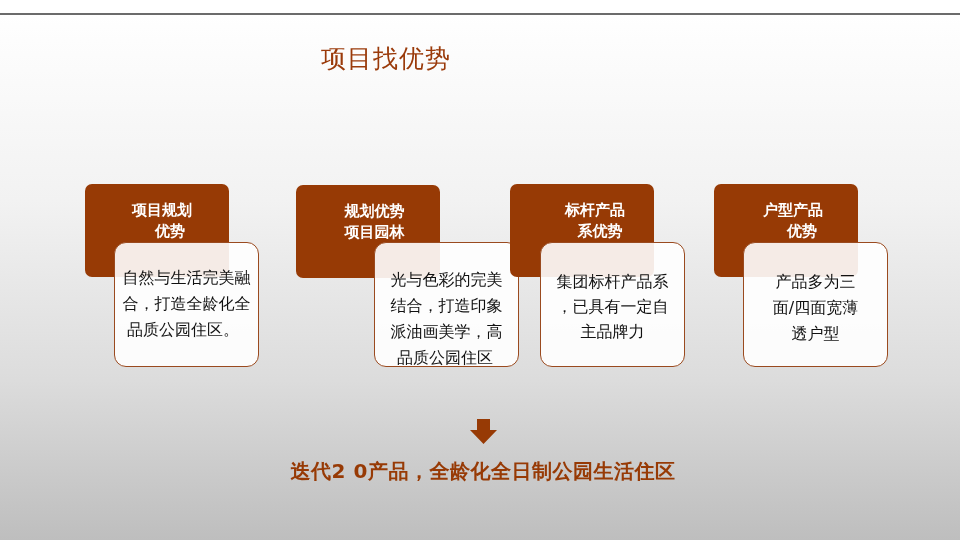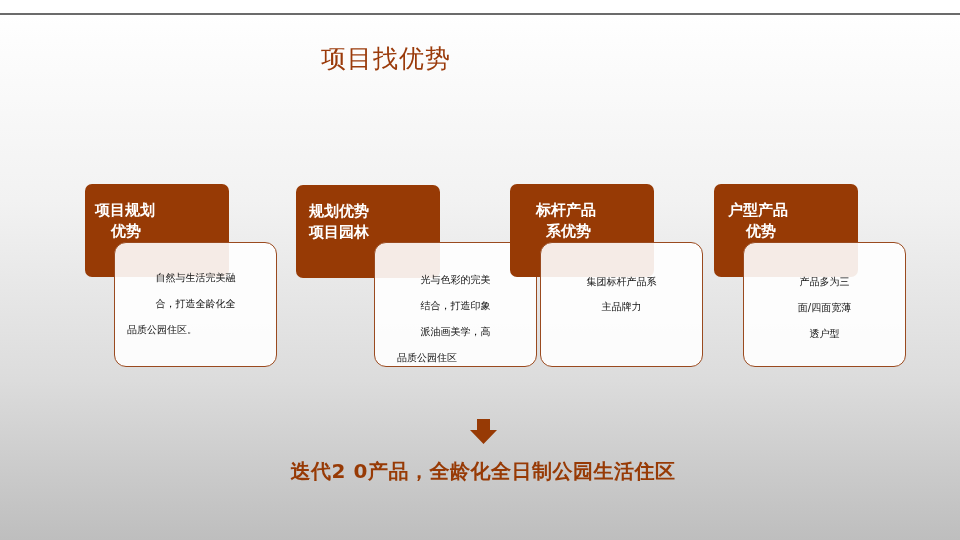--- a/index.html
+++ b/index.html
@@ -41,31 +41,32 @@
       color: #ffffff;
       font-weight: bold;
       font-size: 15px;
       line-height: 21px;
       box-sizing: border-box;
       padding-top: 16px;
     }
     .header-box .line {
       display: block;
       white-space: nowrap;
+      text-align: center;
     }
     .body-card {
       position: absolute;
-      width: 163px;
+      width: 145px;
       height: 125px;
       box-sizing: border-box;
       border: 1.5px solid #9a4a1f;
       border-radius: 12px;
       background: rgba(255, 255, 255, 0.90);
       color: #111111;
-      font-size: 10px;
+      font-size: 16px;
       line-height: 26px;
       text-align: center;
       padding-top: 22px;
     }
     .body-card .line {
       display: block;
       white-space: nowrap;
     }
     .arrow {
       position: absolute;
@@ -113,20 +114,21 @@
   <span class="line">派油画美学，高</span>
   <span class="line" style="text-align:left; padding-left:22px;">品质公园住区</span>
 </div>
 
 <div class="header-box" style="left:510px; top:184px; padding-left:26px;">
   <span class="line">标杆产品</span>
   <span class="line" style="padding-left:10px;">系优势</span>
 </div>
 <div class="body-card" style="left:540px; top:242px; padding-top:26px; line-height:25px;">
   <span class="line">集团标杆产品系</span>
+  <span class="line">，已具有一定自</span>
   <span class="line">主品牌力</span>
 </div>
 
 <div class="header-box" style="left:714px; top:184px; padding-left:14px;">
   <span class="line">户型产品</span>
   <span class="line" style="padding-left:18px;">优势</span>
 </div>
 <div class="body-card" style="left:743px; top:242px; padding-top:26px; line-height:26px;">
   <span class="line">产品多为三</span>
   <span class="line">面/四面宽薄</span>

